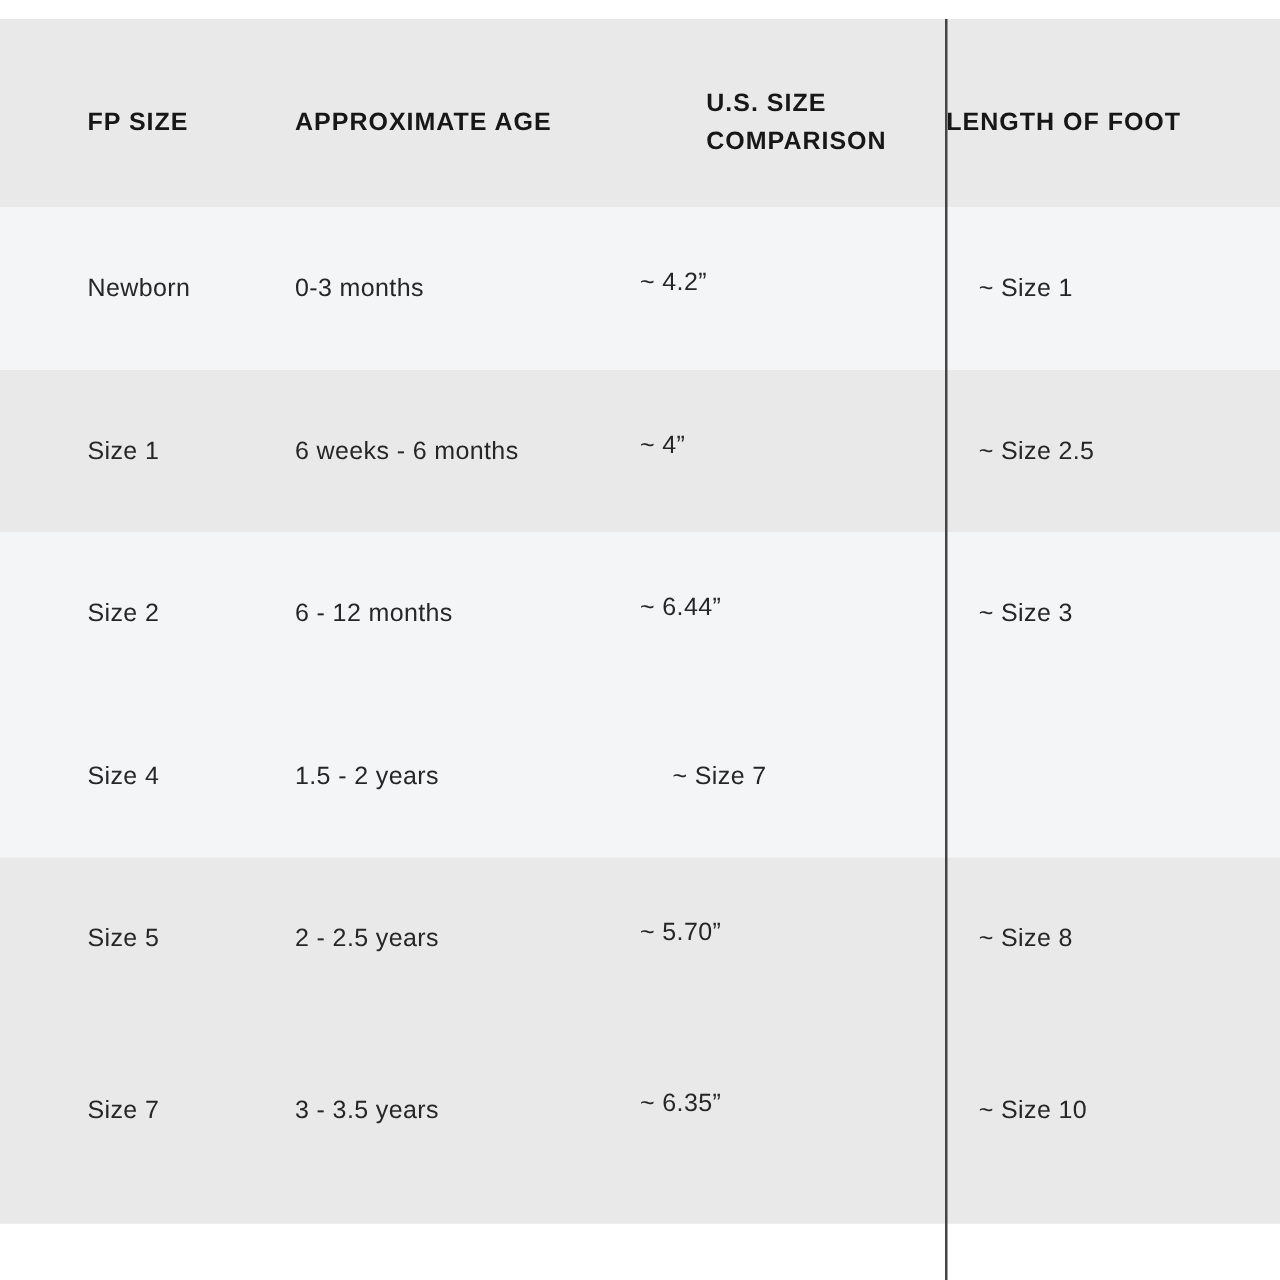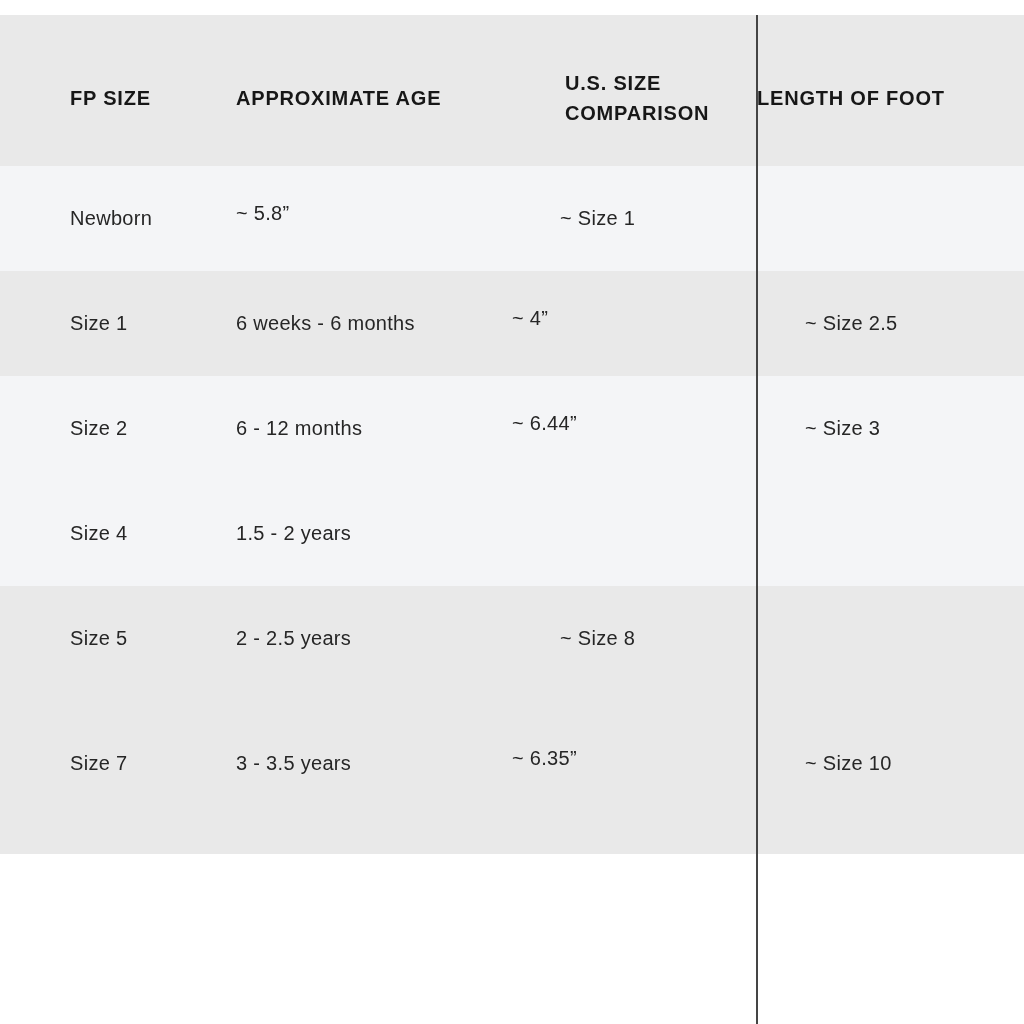--- a/index.html
+++ b/index.html
@@ -15,41 +15,41 @@
     font-family: "Liberation Sans", sans-serif;
     color: #222222;
     margin-top: 15px;
   }
   .row {
     display: grid;
     grid-template-columns: 166px 276px 245px 267px;
     padding-left: 70px;
     box-sizing: border-box;
     width: 1024px;
-    height: 105px;
+    height: 130px;
     align-items: center;
   }
   .row.dark  { background: #e9e9e9; }
   .row.light { background: #f4f5f7; }
   .row.header {
     height: 151px;
     padding-top: 14px;
   }
   .row.last {
     height: 163px;
   }
   .row.last .cell { padding-bottom: 18px; }
   .cell {
     font-size: 20px;
     letter-spacing: 0.3px;
     color: #262626;
     white-space: nowrap;
   }
   .cell.col-2 { transform: translateY(-5px); }
-  .cell.col-3 { padding-left: 48px; }
+  .cell.col-3 { padding-left: 26px; }
   .hcell {
     font-weight: bold;
     font-size: 20px;
     letter-spacing: 0.8px;
     color: #171717;
     line-height: 30px;
   }
   .hcell.col-3 {
     padding-left: 53px;
     white-space: normal;
@@ -73,42 +73,45 @@
   <div class="row header dark">
     <div class="hcell col-0">FP SIZE</div>
     <div class="hcell col-1">APPROXIMATE AGE</div>
     <div class="hcell col-3">U.S. SIZE COMPARISON</div>
     <div class="hcell col-2">LENGTH OF FOOT</div>
   </div>
 
   <div id="rows-container">
       <div class="row light">
     <div class="cell col-0">Newborn</div>
-    <div class="cell col-2">~ 5.8”</div>
+    <div class="cell col-1">0-3 months</div>
+    <div class="cell col-2">~ 4.2”</div>
     <div class="cell col-3">~ Size 1</div>
   </div>
       <div class="row dark">
     <div class="cell col-0">Size 1</div>
     <div class="cell col-1">6 weeks - 6 months</div>
     <div class="cell col-2">~ 4”</div>
     <div class="cell col-3">~ Size 2.5</div>
   </div>
       <div class="row light">
     <div class="cell col-0">Size 2</div>
     <div class="cell col-1">6 - 12 months</div>
     <div class="cell col-2">~ 6.44”</div>
     <div class="cell col-3">~ Size 3</div>
   </div>
       <div class="row light">
     <div class="cell col-0">Size 4</div>
     <div class="cell col-1">1.5 - 2 years</div>
+    <div class="cell col-3">~ Size 7</div>
   </div>
       <div class="row dark">
     <div class="cell col-0">Size 5</div>
     <div class="cell col-1">2 - 2.5 years</div>
+    <div class="cell col-2">~ 5.70”</div>
     <div class="cell col-3">~ Size 8</div>
   </div>
       <div class="row dark last">
     <div class="cell col-0">Size 7</div>
     <div class="cell col-1">3 - 3.5 years</div>
     <div class="cell col-2">~ 6.35”</div>
     <div class="cell col-3">~ Size 10</div>
   </div>
     </div>
 

